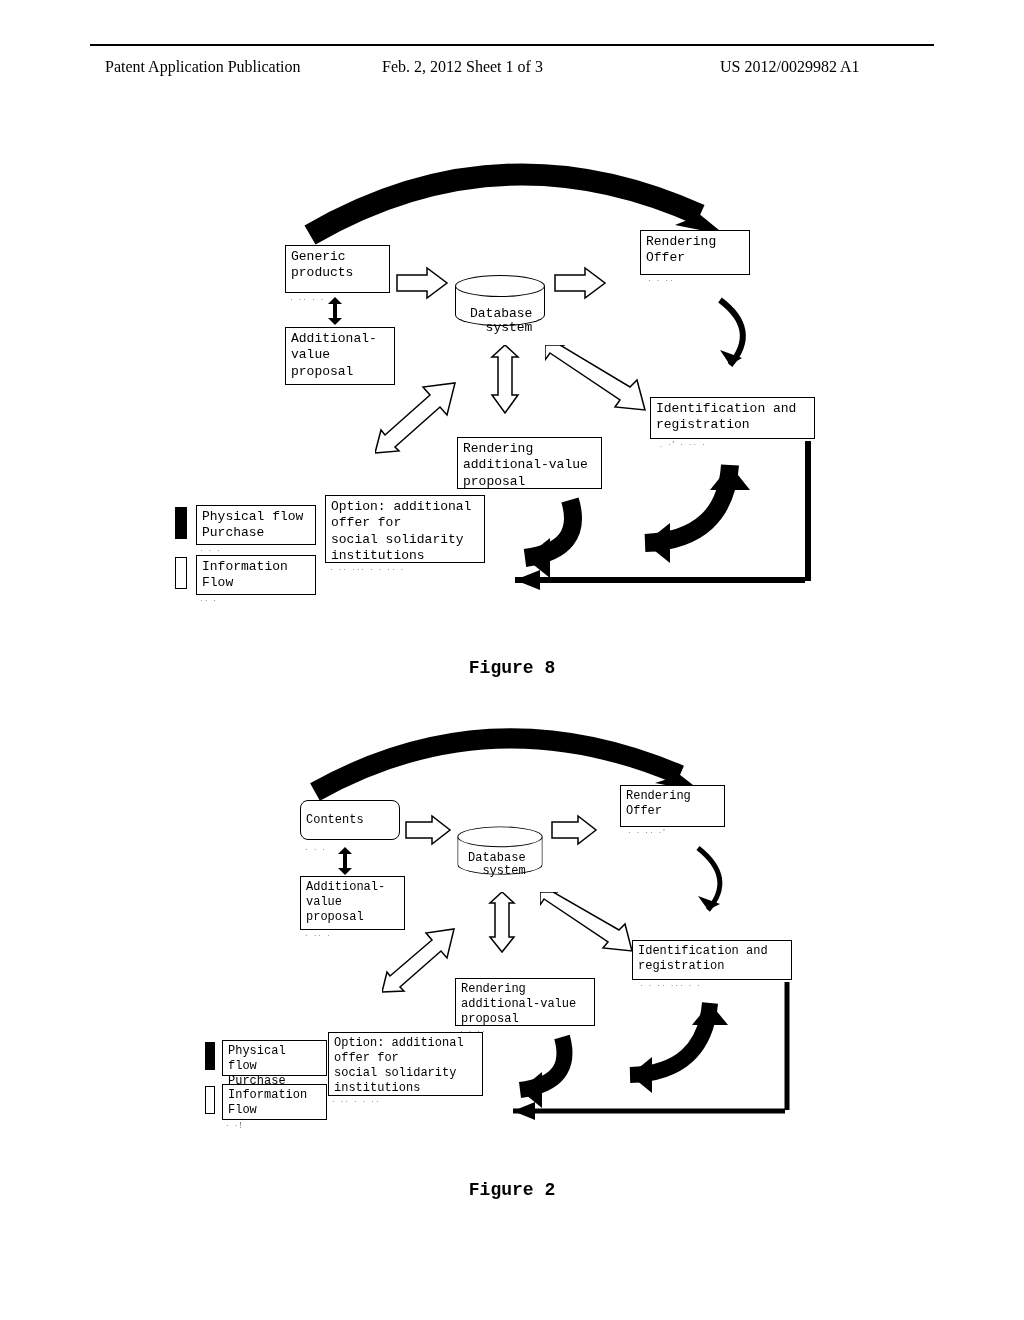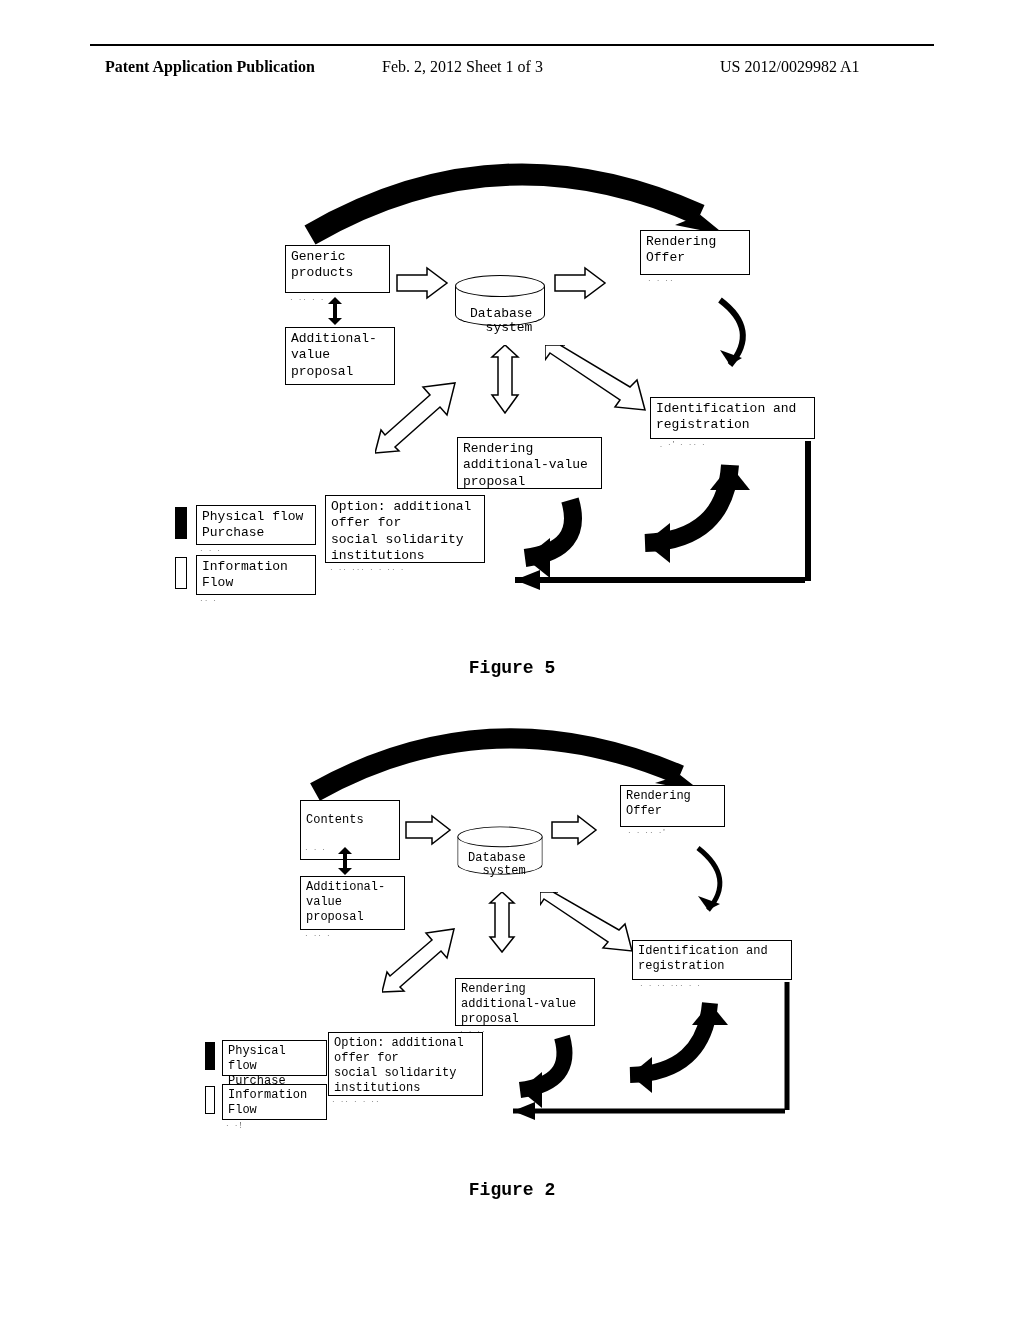--- a/index.html
+++ b/index.html
@@ -9,21 +9,21 @@
     background: #fff;
     font-family: "Times New Roman", serif;
     position: relative;
   }
   .header {
     position: absolute;
     top: 58px;
     left: 0; right: 0;
     font-size: 16px;
   }
-  .header-left { position: absolute; left: 105px; font-weight: bold; }
+  .header-left { position: absolute; left: 105px; font-weight: normal; }
   .header-center { position: absolute; left: 382px; }
   .header-right { position: absolute; left: 720px; text-align: center; }
   .header-line {
     position: absolute;
     top: 44px;
     left: 90px; right: 90px;
     border-top: 2.5px solid #000;
   }
 
   .figure-area {
@@ -218,30 +218,30 @@
 
   <div class="legend-square filled" style="left:175px; top:362px;"></div>
   <div class="box" style="left:196px; top:360px; width:120px; height:40px;">Physical flow<br>Purchase</div>
   <div class="noise" style="left:200px; top:401px; width:110px;">· · ·</div>
 
   <div class="legend-square" style="left:175px; top:412px;"></div>
   <div class="box" style="left:196px; top:410px; width:120px; height:40px;">Information<br>Flow</div>
   <div class="noise" style="left:200px; top:451px; width:110px;">·· ·</div>
 </div>
 
-<div class="caption cap1">Figure 5</div>
+<div class="caption cap1">Figure 8</div>
 
 <div class="figure-area fig2">
 
   <svg style="position:absolute; left:290px; top:20px;" width="420" height="90" viewBox="0 0 420 90">
     <path d="M 25 72 Q 200 -26 390 55" stroke="#000" stroke-width="20" fill="none"></path>
     <polygon points="390,55 362,33 412,72 365,63" fill="#000"></polygon>
   </svg>
 
-  <div class="box" style="left:300px; top:100px; width:100px; height:60px; padding-top:12px;">Contents</div>
+  <div class="box" style="left:300px; top:100px; width:100px; height:40px; padding-top:12px;border-radius:8px;">Contents</div>
   <div class="noise" style="left:305px; top:145px; width:90px;">· · ·</div>
 
   <div class="v-dbl-arrow" style="left:338px; top:147px;">
     <div class="up"></div>
       <div class="shaft"></div>
       <div class="down"></div>
   </div>
 
   <div class="box" style="left:300px; top:176px; width:105px; height:54px;">Additional-<br>value<br>proposal</div>
   <div class="noise" style="left:305px; top:231px; width:95px;">· ·· ·</div>

